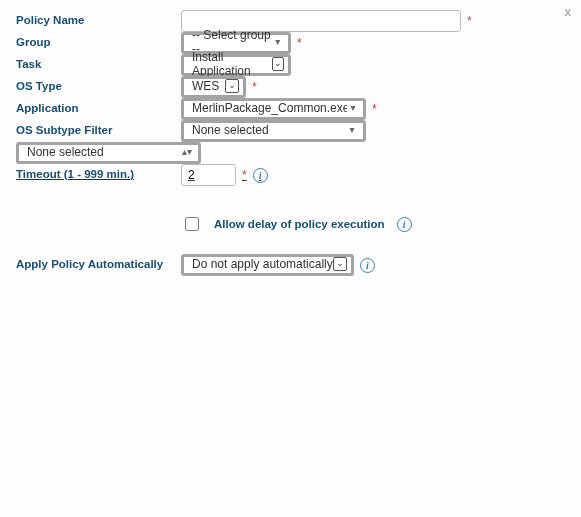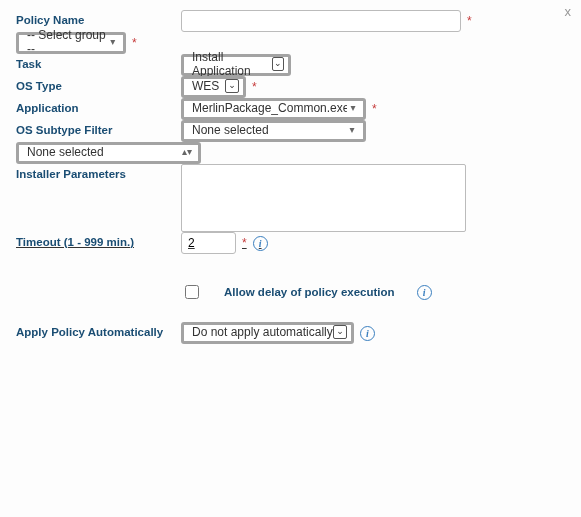--- a/index.html
+++ b/index.html
@@ -106,21 +106,21 @@
     align-items: center;
     justify-content: center;
     font-size: 10px;
     font-style: italic;
     font-family: Georgia, serif;
     font-weight: bold;
   }
   .checkbox-row {
     display: flex;
     align-items: center;
-    gap: 22px;
+    gap: 12px;
     margin-left: 165px;
     margin-bottom: 20px;
   }
   .checkbox-row input[type=checkbox]{
     width: 14px; height: 14px;
   }
   .checkbox-label {
     font-weight: bold;
     color: #1a4d73;
     font-size: 11.5px;
@@ -134,20 +134,21 @@
 
   <div class="form-row">
     <div class="label-col">Policy Name</div>
     <div class="field-col">
       <input class="text-input w-wide" type="text" value="" style="">
       <span class="req">*</span>
     </div>
   </div>
 
   <div class="form-row">
+    <div class="label-col">Group</div>
     <div class="field-col">
       <div class="select-box soft w-sel">
         <span>-- Select group --</span>
         <span class="arrow">▾</span>
       </div>
       <span class="req">*</span>
     </div>
   </div>
 
   <div class="form-row">
@@ -194,26 +195,20 @@
 
   <div class="form-row">
     <div class="field-col">
       <div class="select-box soft w-med">
         <span>None selected</span>
         <span class="arrow">▴▾</span>
       </div>
     </div>
   </div>
 
-  <div class="form-row">
-    <div class="label-col">Installer Parameters</div>
-    <div class="field-col">
-      <textarea class="textarea" style=""></textarea>
-    </div>
-  </div>
 
   <div class="form-row tight">
     <div class="label-col">Timeout (1 - 999 min.)</div>
     <div class="field-col">
       <input class="text-input w-small" type="text" value="2" style="">
       <span class="req">*</span>
       <span class="info-icon">i</span>
     </div>
   </div>
 

